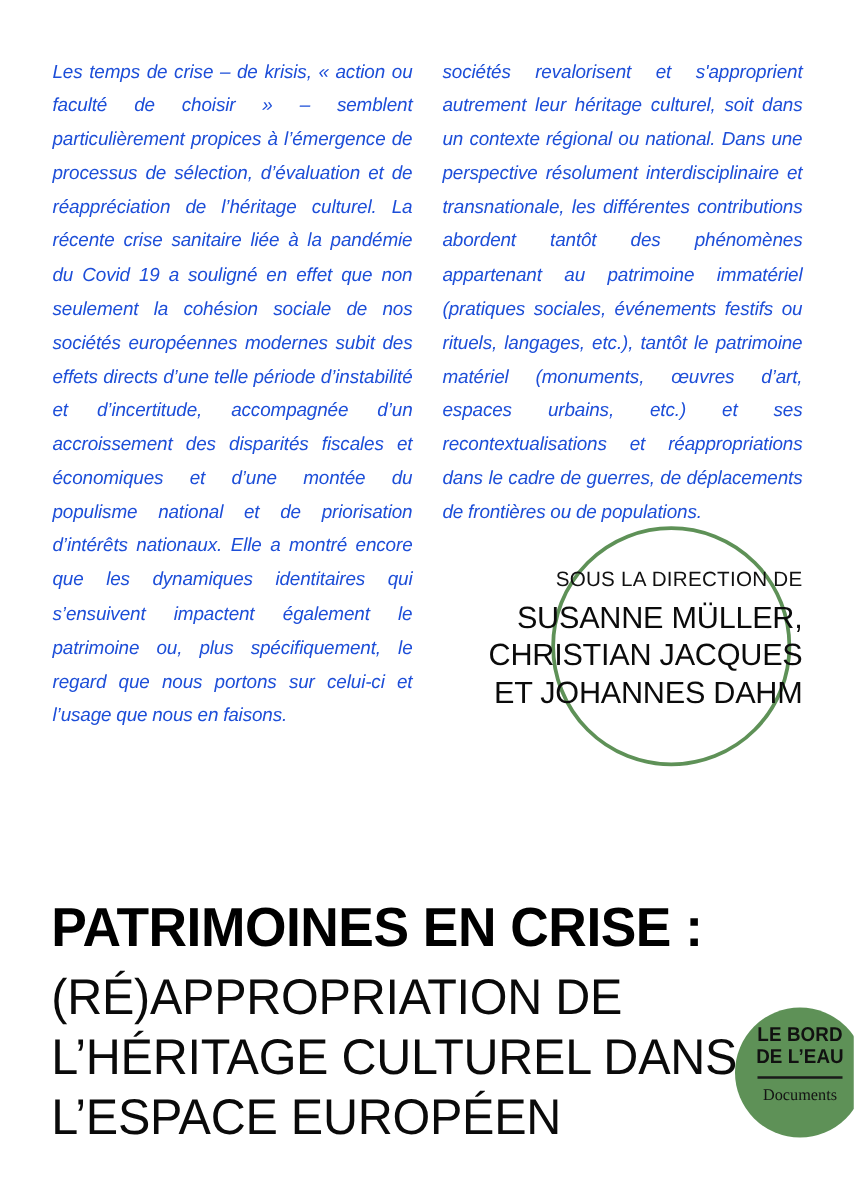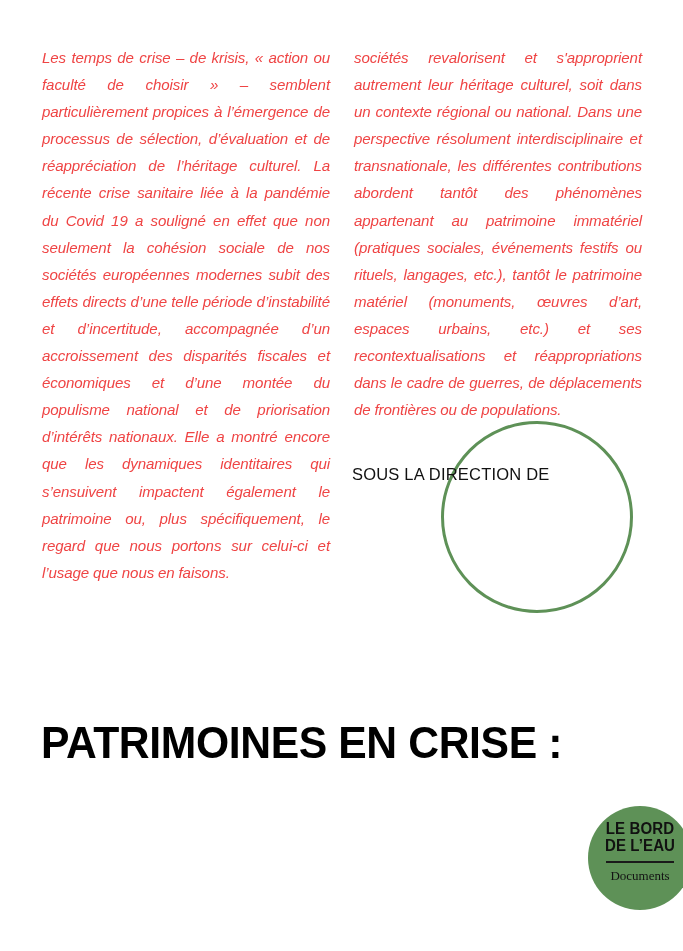--- a/index.html
+++ b/index.html
@@ -29,21 +29,21 @@
   .col {
     width: 288px;
   }
   .col p {
     margin: 0 0 13px 0;
     font-family: "Liberation Sans", sans-serif;
     font-size: 15.1px;
     line-height: 27.1px;
     letter-spacing: -0.1px;
     text-align: justify;
-    color: #ef4444;
+    color: #1d4ed8;
     word-spacing: -0.2px;
   }
   .col p:last-child {
     margin-bottom: 0;
     font-style: italic;
   }
 
   
   .circle-ring {
     position: absolute;
@@ -54,23 +54,23 @@
     border-radius: 50%;
     border: 3px solid #5e9157;
     box-sizing: border-box;
     pointer-events: none;
   }
 
   
   .editors {
     position: absolute;
     left: 352px;
-    top: 464px;
+    top: 454px;
     width: 290px;
-    text-align: left;
+    text-align: right;
   }
   .editors .kicker {
     font-family: "Liberation Sans", sans-serif;
     font-size: 16.5px;
     line-height: 20px;
     letter-spacing: 0.2px;
     color: #111;
     white-space: nowrap;
   }
   .editors .names {
@@ -175,24 +175,34 @@
   <div class="col">
     <p>sociétés revalorisent et s'approprient autrement leur héritage culturel, soit dans un contexte régional ou national. Dans une perspective résolument interdisciplinaire et transnationale, les différentes contributions abordent tantôt des phénomènes appartenant au patrimoine immatériel (pratiques sociales, événements festifs ou rituels, langages, etc.), tantôt le patrimoine matériel (monuments, œuvres d’art, espaces urbains, etc.) et ses recontextualisations et réappropriations dans le cadre de guerres, de déplacements de frontières ou de populations.</p>
   </div>
 
 </div>
 
 <div class="circle-ring"></div>
 
 <div class="editors">
   <div class="kicker">SOUS LA DIRECTION DE</div>
+  <div class="names">
+    <span>SUSANNE MÜLLER,</span>
+    <span>CHRISTIAN JACQUES</span>
+    <span>ET JOHANNES DAHM</span>
+  </div>
 </div>
 
 <div class="title-block">
   <div class="title-main">PATRIMOINES EN CRISE :</div>
+  <div class="title-sub">
+    <span>(RÉ)APPROPRIATION DE</span>
+    <span>L’HÉRITAGE CULTUREL DANS</span>
+    <span>L’ESPACE EUROPÉEN</span>
+  </div>
 </div>
 
 <div class="publisher">
   <div class="pub-inner">
     <span class="pub-line">LE BORD</span>
     <span class="pub-line">DE L’EAU</span>
     <div class="rule"></div>
     <span class="pub-kind">Documents</span>
   </div>
 </div>

